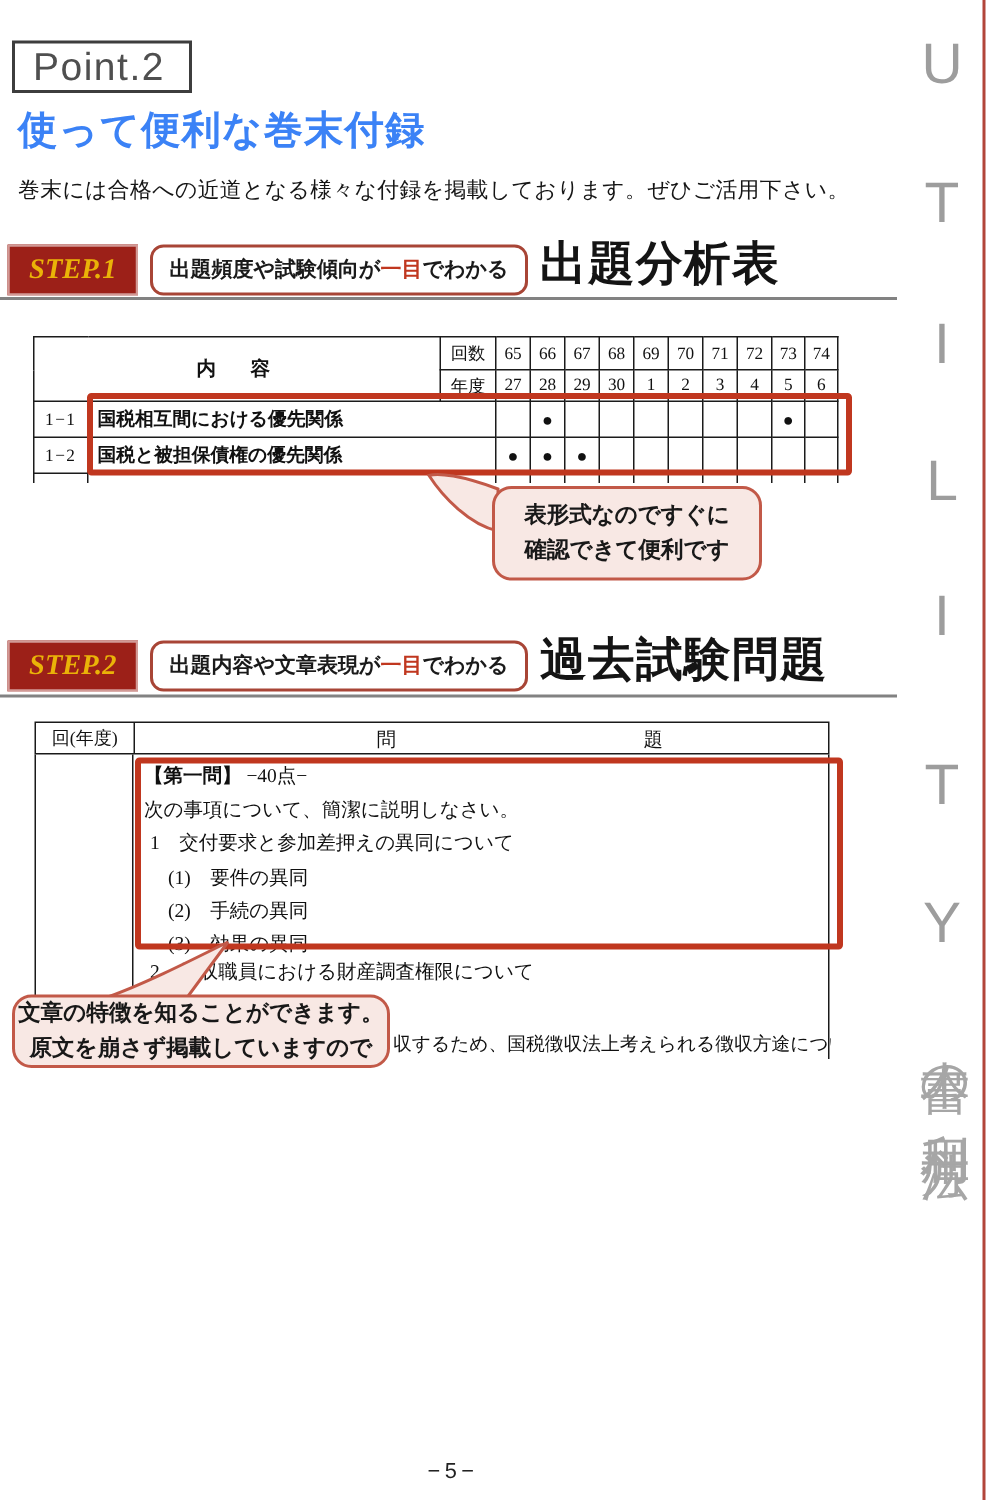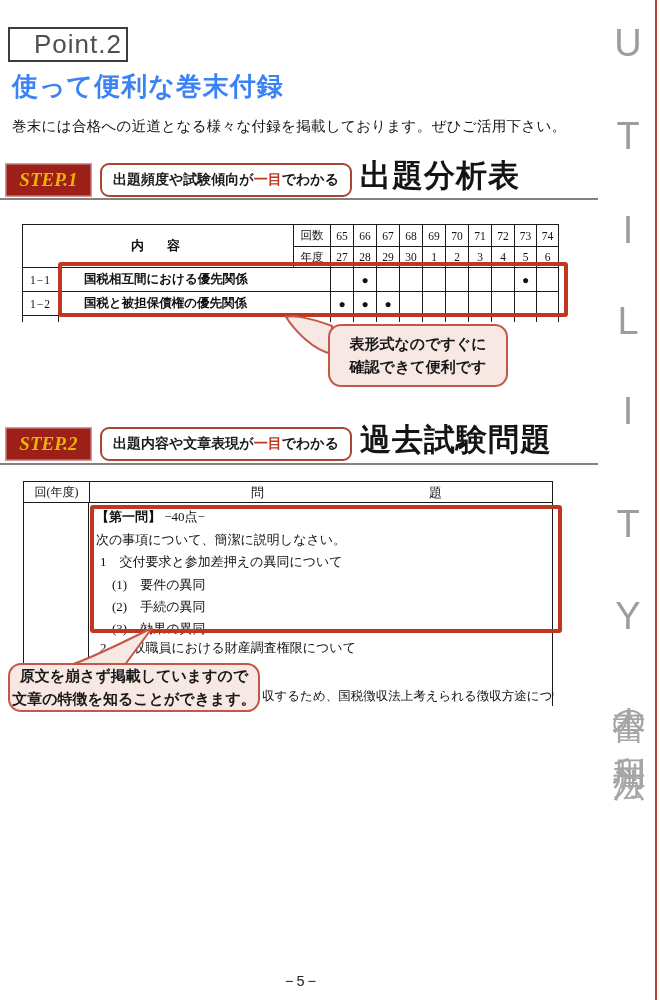--- a/index.html
+++ b/index.html
@@ -2,21 +2,21 @@
 <html><head>
 <meta charset="utf-8">
 <style>
   html,body{margin:0;padding:0;background:#e9e9e9;}
   .page{position:relative;width:660px;height:1000px;background:#ffffff;overflow:hidden;
         font-family:"Liberation Sans",sans-serif;color:#111;}
   .abs{position:absolute;}
 
   
   .point-box{left:8px;top:27px;width:120px;height:35px;border:2.5px solid #3d3d3d;
-             display:flex;align-items:center;padding-left:24px;box-sizing:border-box;}
+             display:flex;align-items:center;padding-left:12px;box-sizing:border-box;}
   .point-box span{font-size:26px;color:#4f4f4f;letter-spacing:1px;}
   .main-title{left:12px;top:69px;font-size:26px;font-weight:bold;color:#3b82f6;letter-spacing:1px;}
   .intro{left:12px;top:117px;font-size:14.5px;color:#151515;letter-spacing:.3px;}
 
   
   .badge{width:87px;height:34px;background:#9c2018;display:flex;align-items:center;justify-content:center;
          box-shadow:inset 0 0 0 1.5px rgba(255,255,255,.55);}
   .badge span{color:#eab308;font-family:"Liberation Serif",serif;font-style:italic;font-weight:bold;font-size:19px;text-align:right;}
   .pill{width:252px;height:34px;border:2px solid #a84536;border-radius:9px;box-sizing:border-box;
         display:flex;align-items:center;justify-content:center;background:#fff;}
@@ -26,21 +26,21 @@
   .rule{left:0;width:598px;height:2px;background:#828282;}
 
   
   table.an{position:absolute;left:22px;top:224px;border-collapse:collapse;table-layout:fixed;}
   table.an td{border:1px solid #1b1b1b;padding:0;text-align:center;
               font-family:"Liberation Serif",serif;font-size:11.5px;color:#111;overflow:hidden;}
   table.an tr.h1 td{height:21px;}
   table.an tr.h2 td{height:20px;}
   table.an tr.d  td{height:23px;}
   table.an td.lbl{letter-spacing:1px;}
-  table.an td.cont{text-align:left;padding-left:25px;font-size:12.5px;font-weight:600;}
+  table.an td.cont{text-align:left;padding-left:6px;font-size:12.5px;font-weight:600;}
   table.an td.chead{font-weight:600;font-size:13px;letter-spacing:5px;}
   table.an td.dot{font-size:12px;line-height:1;}
   table.an tr.stub td{height:6px;border-bottom:none;}
 
   .redbox{border:4px solid #c0371f;border-radius:3px;box-sizing:border-box;z-index:4;background:transparent;}
 
   
   .bubble{background:#f8e8e4;border:2px solid #c25948;border-radius:13px;box-sizing:border-box;
           display:flex;flex-direction:column;align-items:center;justify-content:center;z-index:6;}
   .bubble div{font-size:15px;font-weight:bold;color:#181818;line-height:1.5;white-space:nowrap;}
@@ -223,22 +223,22 @@
     <div class="qline" style="left:77px;top:158px;">2　徴収職員における財産調査権限について</div>
     <div class="qline clip" style="left:239px;top:207px;font-size:12.5px;">収するため、国税徴収法上考えられる徴収方途につい</div>
 
     <div class="redbox" style="position:absolute;left:67px;top:24px;width:472px;height:128px;"></div>
   </div>
 
   <svg class="abs tail" style="left:62px;top:624px;" width="100" height="46" viewBox="0 0 100 46">
     <path d="M90 4 C 62 18 30 34 6 42 L 62 42 Z" fill="#f8e8e4" stroke="#c25948" stroke-width="2"></path>
   </svg>
   <div class="abs bubble" style="left:8px;top:663px;width:252px;height:49px;">
+    <div>文章の特徴を知ることができます。</div>
     <div>原文を崩さず掲載していますので</div>
-    <div>文章の特徴を知ることができます。</div>
   </div>
 
   <div class="abs side-line"></div>
   <div class="abs side-letter" style="top:22px;">U</div>
   <div class="abs side-letter" style="top:115px;">T</div>
   <div class="abs side-letter" style="top:209px;">I</div>
   <div class="abs side-letter" style="top:300px;">L</div>
   <div class="abs side-letter" style="top:390px;">I</div>
   <div class="abs side-letter" style="top:503px;">T</div>
   <div class="abs side-letter" style="top:595px;">Y</div>

